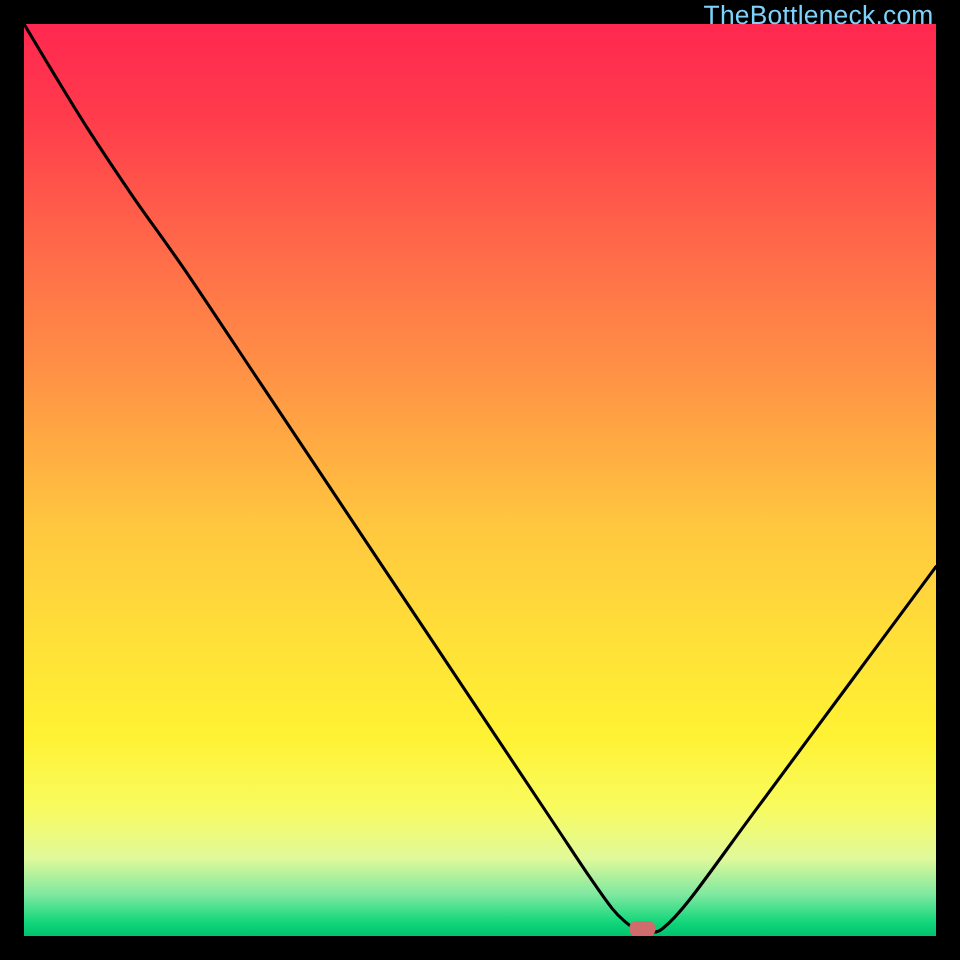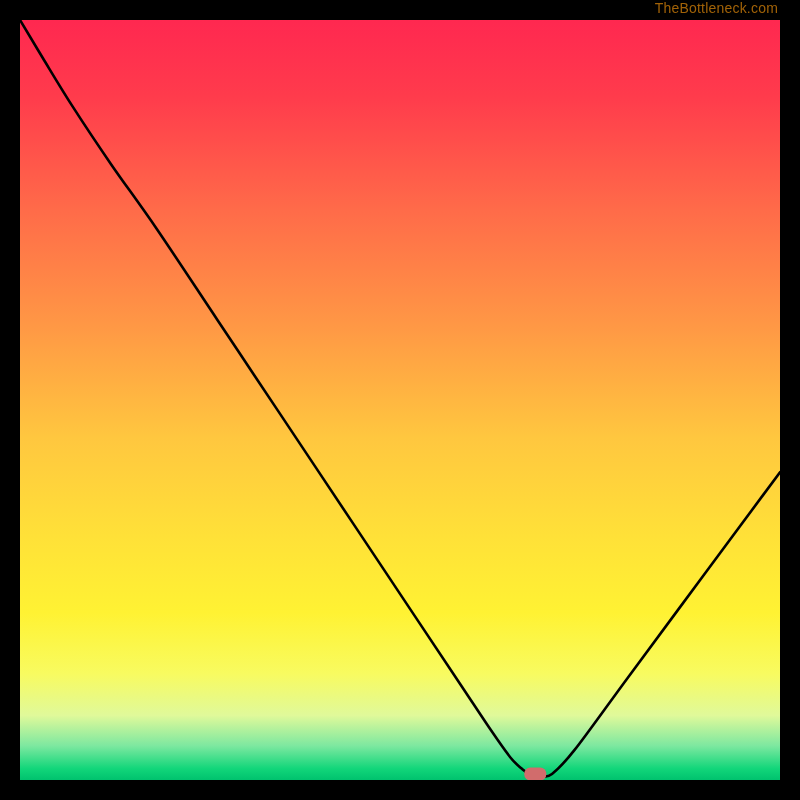--- a/index.html
+++ b/index.html
@@ -22,23 +22,23 @@
     position: absolute;
     left: 0;
     top: 0;
     width: 760px;
     height: 760px;
   }
   .watermark {
     position: absolute;
     top: 0px;
     right: 22px;
-    color: #a16207;
+    color: #7dd3fc;
     font-family: Arial, Helvetica, sans-serif;
-    font-size: 14px;
+    font-size: 22px;
     font-weight: 500;
     letter-spacing: 0.2px;
   }
 </style>
 </head>
 <body>
 
 <div class="frame">
   <svg class="plot-area" viewBox="0 0 760 760" preserveAspectRatio="none">
     <defs>

